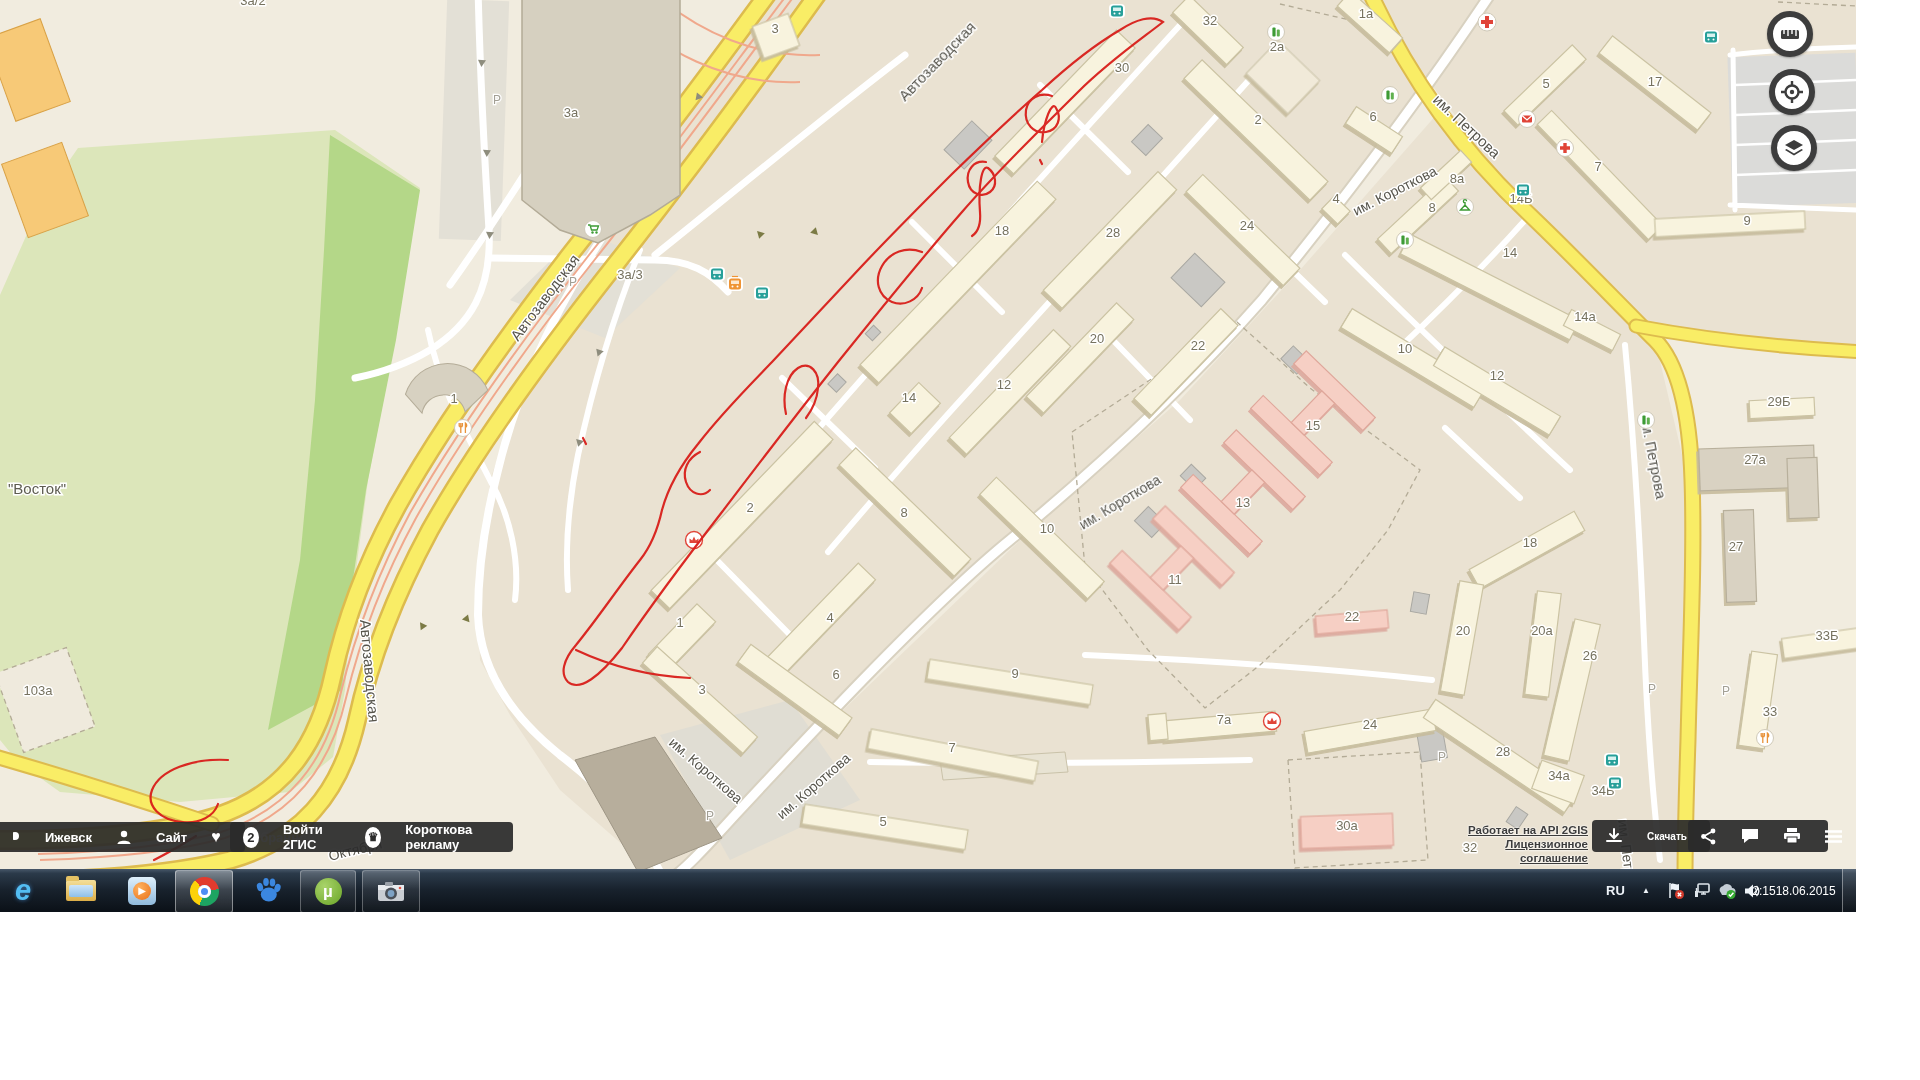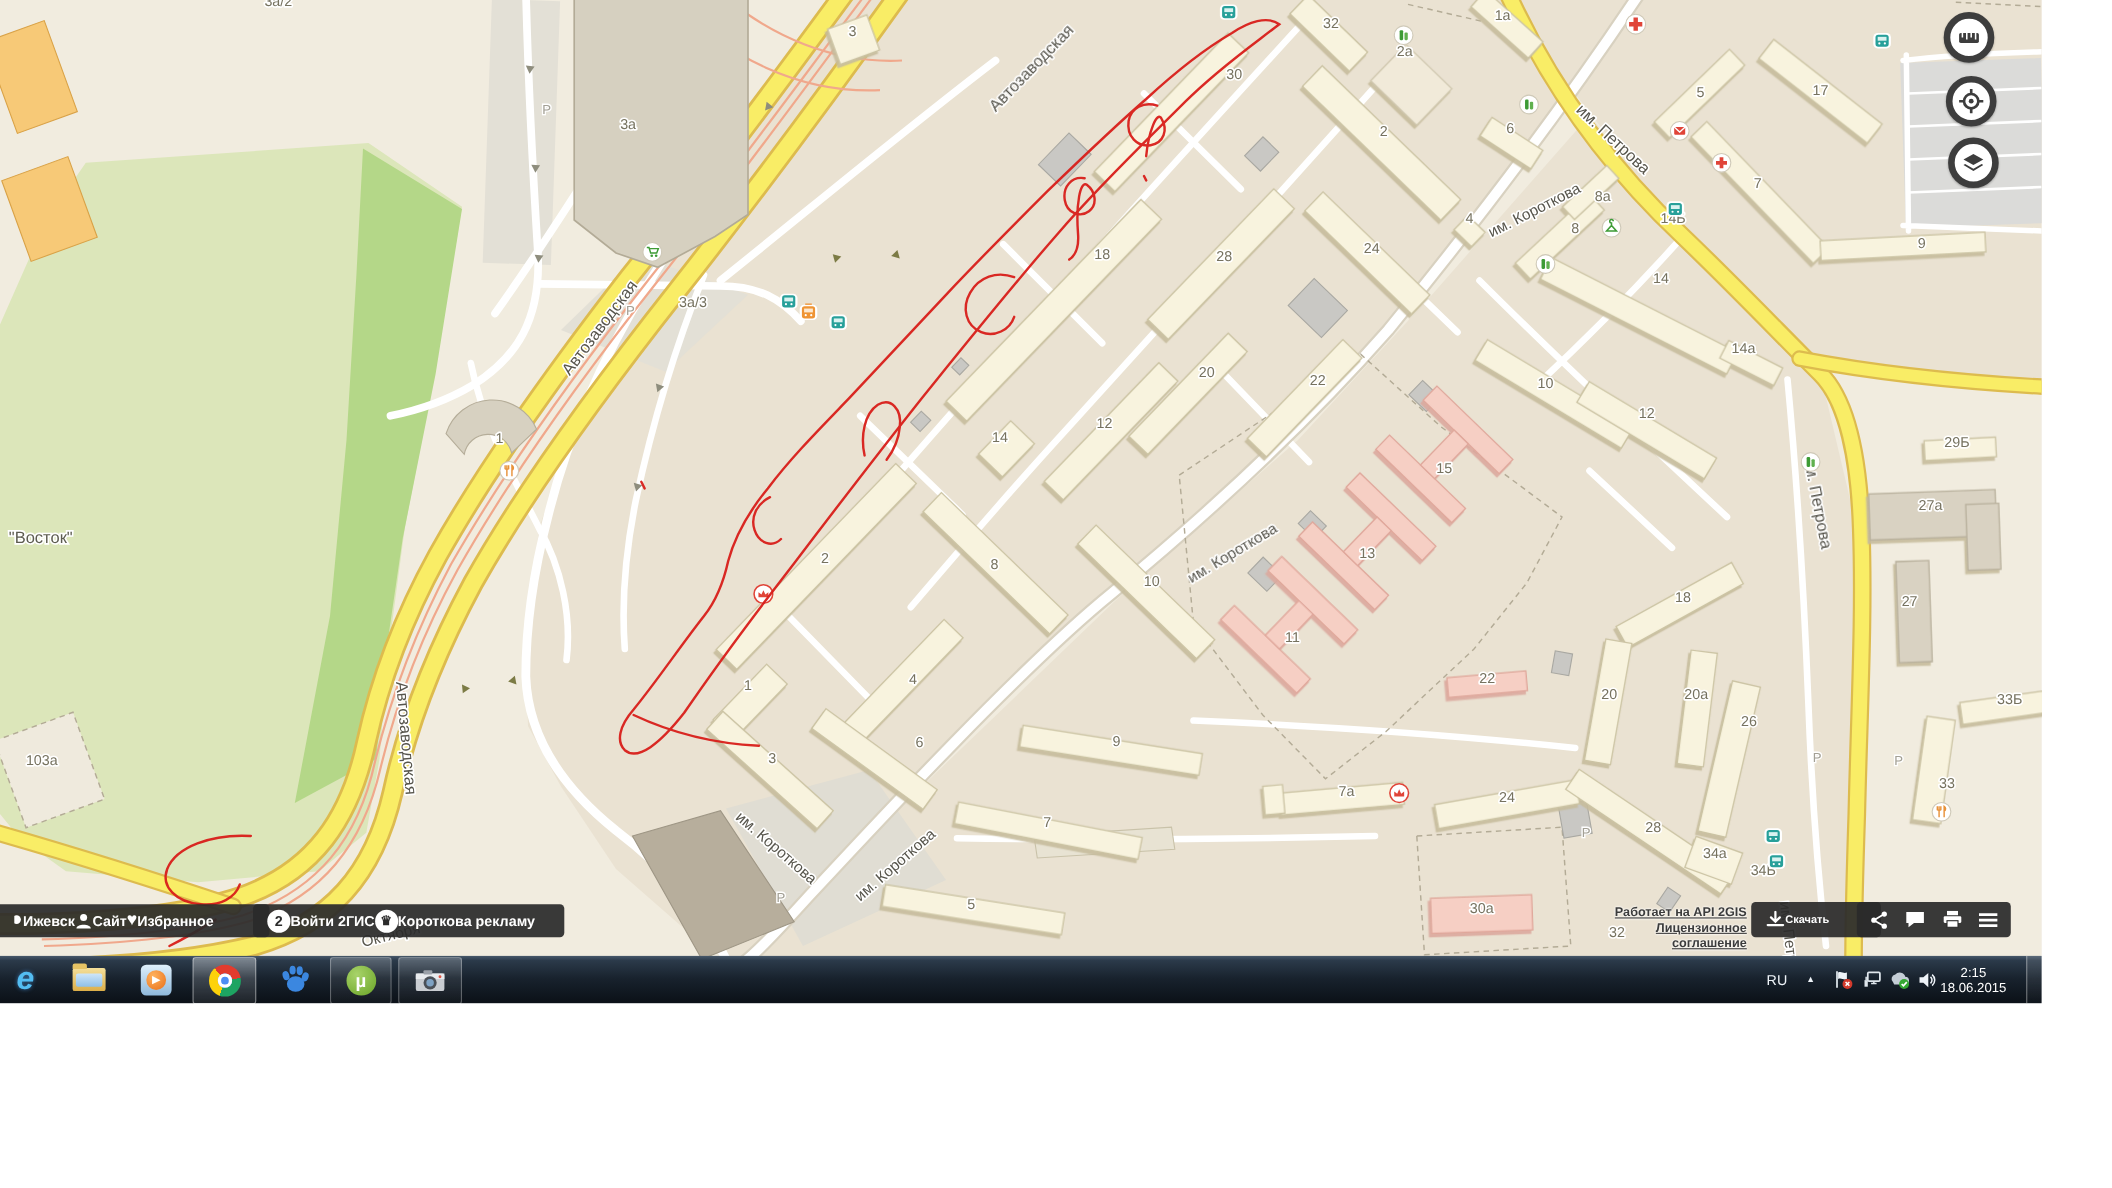--- a/index.html
+++ b/index.html
@@ -7,21 +7,21 @@
        font-family:"Liberation Sans",sans-serif;}
   #map{position:absolute;left:0;top:0;width:1856px;height:869px;overflow:hidden;background:#f1ecdf;}
   #mapsvg{position:absolute;left:0;top:0;}
   
   .slbl{fill:#57554c;paint-order:stroke;stroke:#ffffff;stroke-width:3px;stroke-linejoin:round;}
   .nlbl{fill:#76725f;font-size:13px;text-anchor:middle;paint-order:stroke;stroke:#ffffff;stroke-width:3px;stroke-linejoin:round;}
   .plbl{fill:#a3a095;font-size:12px;text-anchor:middle;paint-order:stroke;stroke:#ffffff;stroke-width:2.5px;}
   .parklbl{fill:#5d5c50;font-size:15px;paint-order:stroke;stroke:#ffffff;stroke-width:3px;}
   
   .gbar{position:absolute;height:30px;background:rgba(43,43,43,.93);border-radius:4px;
-        display:flex;align-items:center;color:#fff;font-size:13px;font-weight:bold;gap:0;padding:0 13px;}
+        display:flex;align-items:center;color:#fff;font-size:13px;font-weight:bold;gap:24px;padding:0 13px;}
   .gbar .ic{display:inline-flex;align-items:center;justify-content:center;}
   .gbar .circ{width:21px;height:21px;border-radius:50%;background:#fff;color:#2b2b2b;
         font-size:13px;font-weight:bold;display:flex;align-items:center;justify-content:center;}
   .heart{color:#fff;font-size:16px;}
   #bar-left{left:0;top:822px;border-radius:0 4px 4px 0;width:219px;}
   #bar-site{left:230px;top:822px;width:257px;}
   #dl-btn{left:1592px;top:820px;height:32px;width:92px;font-size:10px;}
   #tool-pill{left:1688px;top:820px;height:32px;width:116px;justify-content:space-between;padding:0 12px;}
   #attrib{position:absolute;left:1452px;top:823px;width:136px;text-align:right;font-size:11.5px;line-height:14px;
           color:#3c3c3c;text-shadow:0 0 2px #fff,0 0 2px #fff;}
@@ -48,21 +48,21 @@
        display:flex;align-items:center;justify-content:center;color:#fff;font-size:10px;}
   .chrome{width:29px;height:29px;border-radius:50%;
      background:conic-gradient(from -40deg,#e23b2e 0 120deg,#1da462 120deg 240deg,#fdd20a 240deg 360deg);
      position:relative;}
   .chrome:after{content:"";position:absolute;left:8px;top:8px;width:13px;height:13px;border-radius:50%;
      background:#fff;box-shadow:inset 0 0 0 3px #fff,inset 0 0 0 9px #4e8df5;}
   .utor{width:27px;height:27px;border-radius:50%;background:radial-gradient(circle at 35% 30%,#a8d36a,#6aa527);
      color:#fff;font-size:17px;font-weight:bold;display:flex;align-items:center;justify-content:center;}
   .tray{position:absolute;top:0;height:43px;display:flex;align-items:center;color:#eef3f8;}
   #clock{position:absolute;left:1758px;top:0;width:72px;height:43px;color:#fff;font-size:12px;
-     display:flex;flex-direction:column;align-items:center;justify-content:center;line-height:14px;}
+     display:flex;flex-direction:row;align-items:center;justify-content:center;line-height:14px;}
   #showdesk{position:absolute;right:0;top:0;width:13px;height:43px;border-left:1px solid rgba(255,255,255,.4);
      background:linear-gradient(180deg,rgba(255,255,255,.12),rgba(255,255,255,.02));}
   .trayic{margin:0 5px;display:flex;align-items:center;}
 </style>
 </head>
 <body>
 
 <div id="map">
 <svg id="mapsvg" width="1856" height="869" viewBox="0 0 1856 869">
   <defs>
@@ -556,21 +556,21 @@
     <svg width="28" height="22" viewBox="0 0 28 22">
       <rect x="1" y="4" width="26" height="16" rx="2" fill="#c9cdd2"></rect>
       <rect x="1" y="4" width="26" height="5" fill="#e8ebee"></rect>
       <rect x="8" y="1" width="8" height="4" rx="1" fill="#9aa0a8"></rect>
       <circle cx="14" cy="12.5" r="6" fill="#4a5058"></circle>
       <circle cx="14" cy="12.5" r="3.4" fill="#7ea2c4"></circle>
       <circle cx="23" cy="7" r="1.3" fill="#e05545"></circle>
     </svg>
   </div>
 
-  <div class="tray" style="left:1606px;">
+  <div class="tray" style="left:1606px;font-weight:bold;">
       <span style="font-size:13px;">RU</span>
     </div>
   <div class="tray" style="left:1642px;font-size:8px;">
       <span>▲</span>
     </div>
   <div class="tray trayic" style="left:1662px;">
     <svg width="18" height="18" viewBox="0 0 18 18">
         <path d="M 3,1 V 16" stroke="#dfe6ec" stroke-width="1.6"></path>
         <path d="M 4,2 C 7,0.5 9,3.5 12,2 V 8 C 9,9.5 7,6.5 4,8 Z" fill="#eef3f8"></path>
         <circle cx="12.5" cy="12.5" r="4.5" fill="#d33a2c"></circle>

